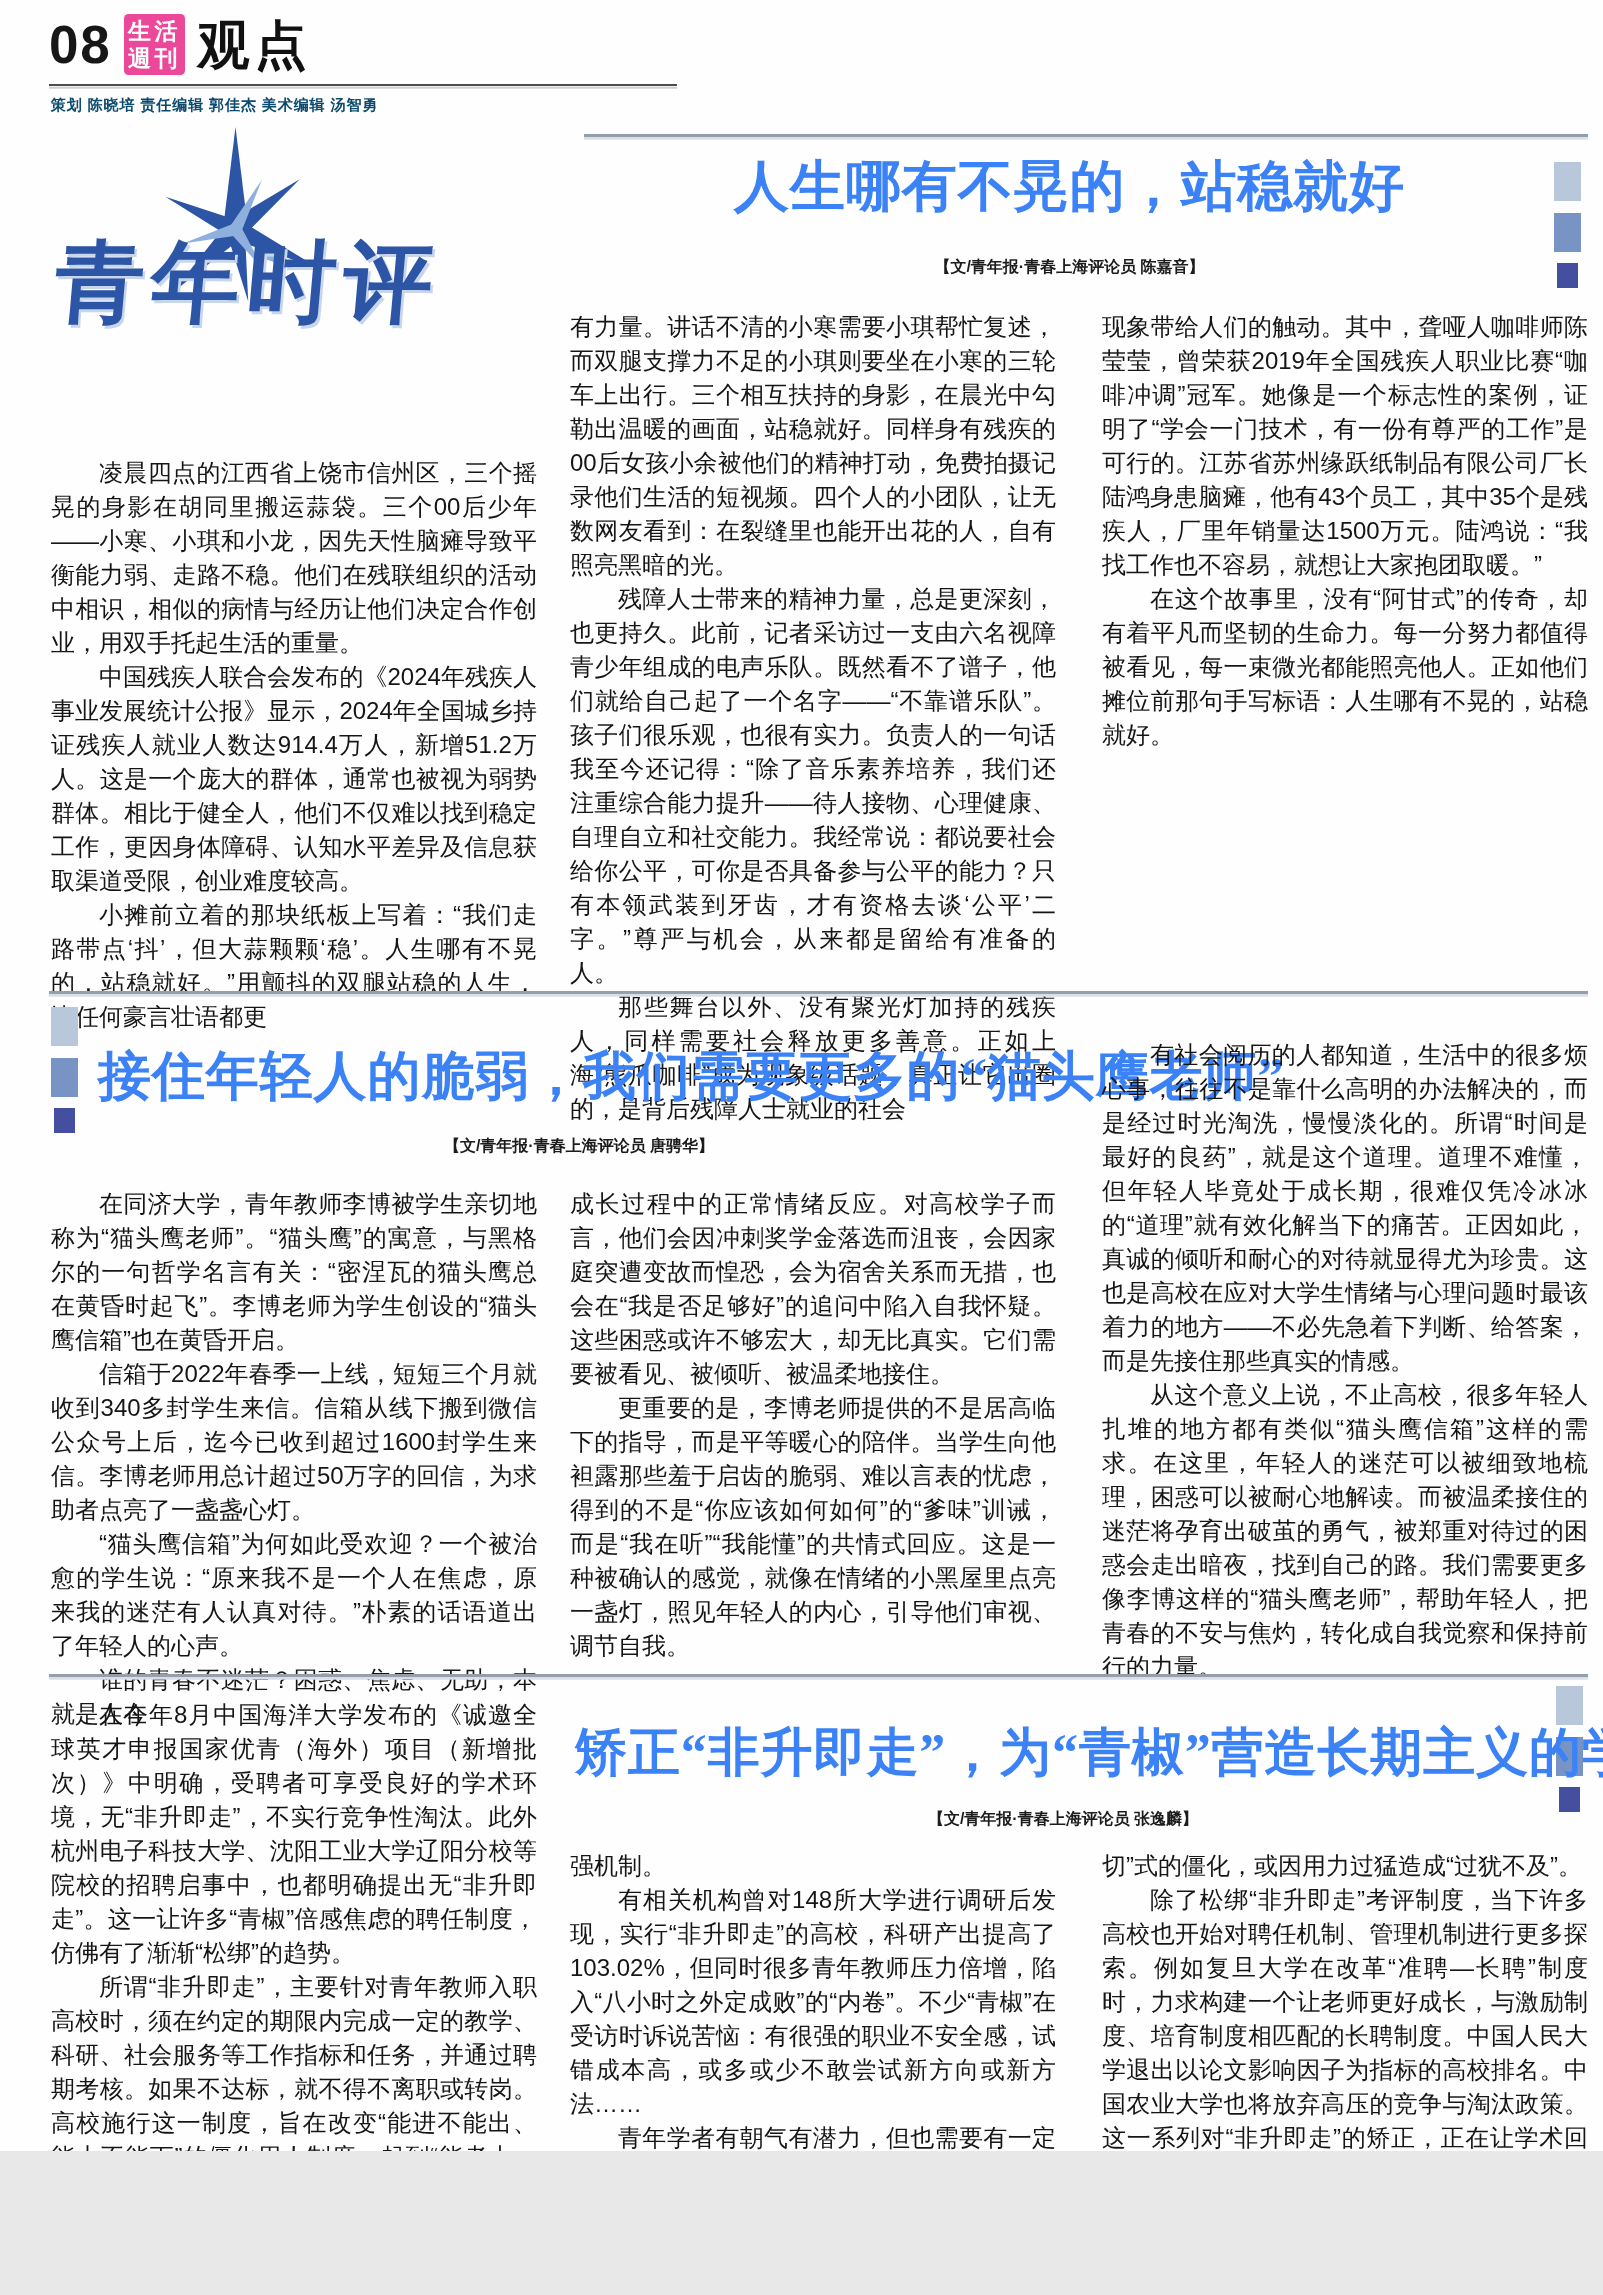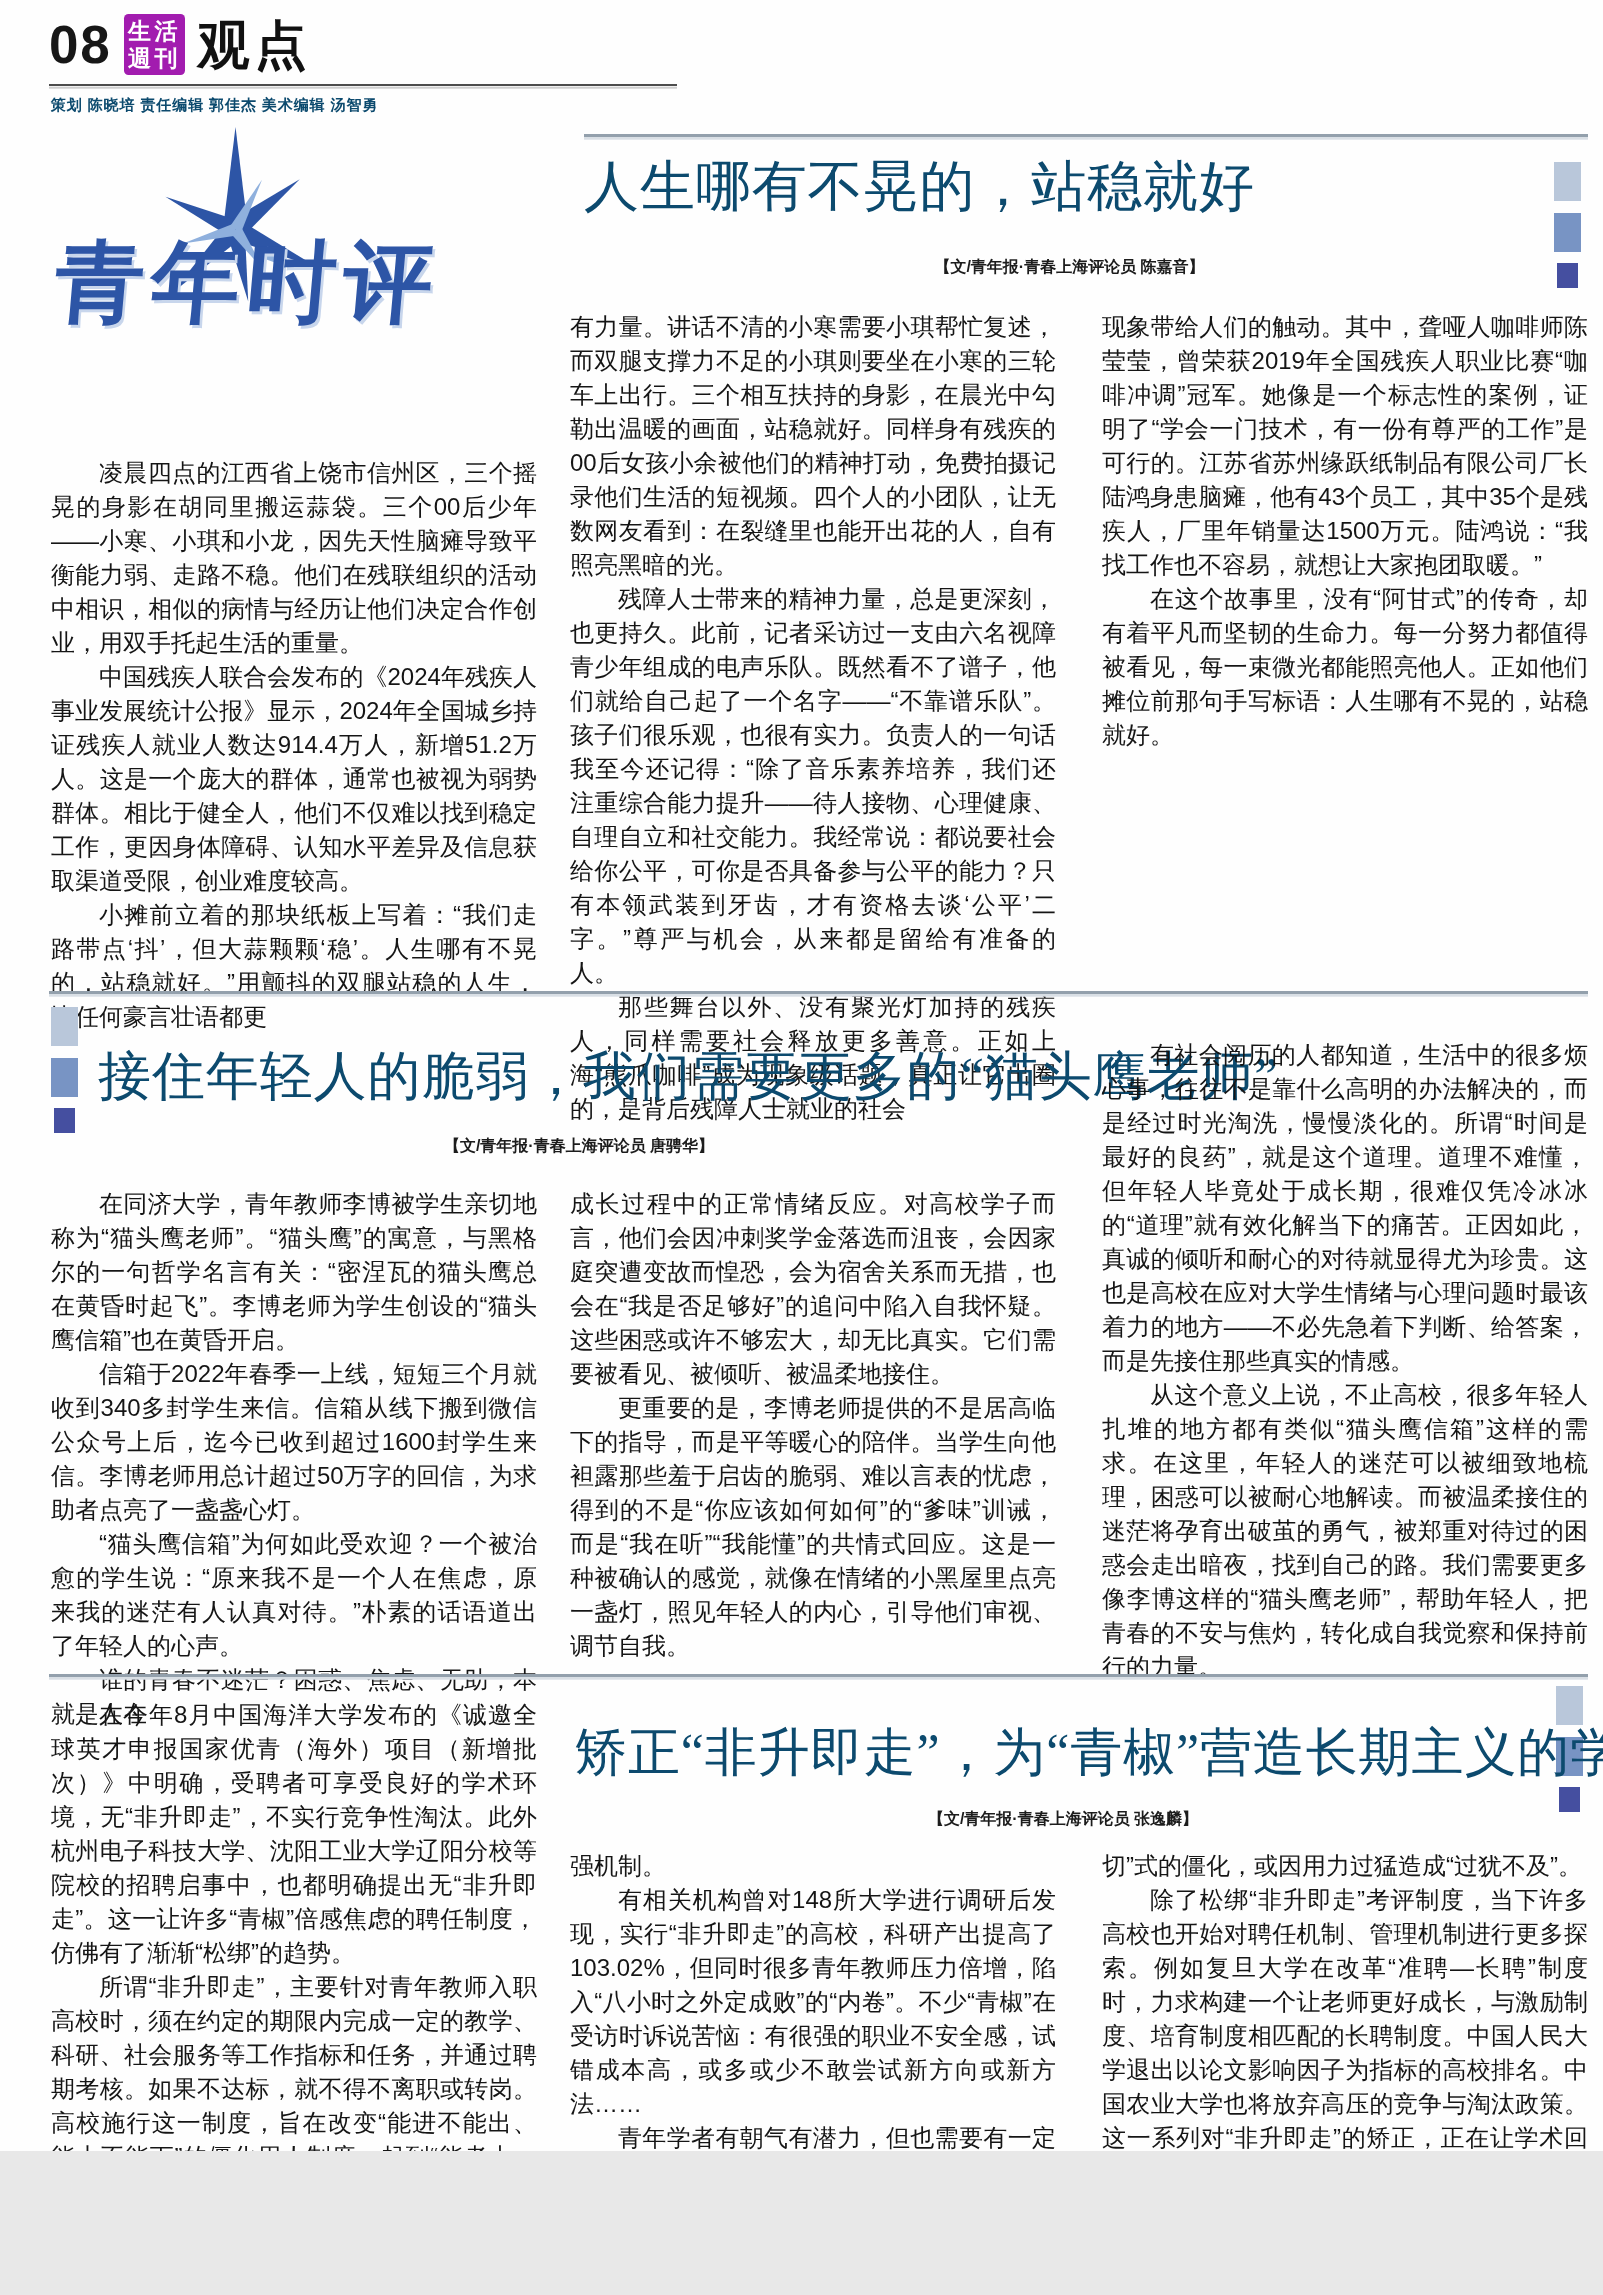--- a/index.html
+++ b/index.html
@@ -2,43 +2,43 @@
 <html style="font-size:14.3px"><head>
 <meta charset="utf-8">
 <style>
   html,body{margin:0;padding:0;background:#e8e8e8;}
   .page{position:relative;width:1604px;height:2151px;background:#fefefe;margin:0 auto;overflow:hidden;
         font-family:"Liberation Sans",sans-serif;color:#141414;}
   
   .hdr{position:absolute;left:49px;top:14.3px;width:642px;}
   .hdr-row{display:flex;align-items:center;gap:12.5px;}
   .pagenum{font-size:53px;font-weight:700;letter-spacing:1.8px;color:#171717;line-height:1;}
-  .seal{width:61px;height:61px;background:#a21caf;border-radius:4.5px;display:flex;flex-direction:column;
+  .seal{width:61px;height:61px;background:#ec4899;border-radius:4.5px;display:flex;flex-direction:column;
         align-items:center;justify-content:center;color:#fff;font-family:"Liberation Serif",serif;}
   .seal span{font-size:23px;font-weight:700;line-height:27px;letter-spacing:3.6px;}
   .section-title{font-size:52px;font-weight:800;letter-spacing:5.3px;color:#111;line-height:1;}
   .hdr-rule{position:absolute;left:0px;top:70px;width:628px;height:1.8px;background:#4d4d4d;
             box-shadow:0 2.7px 0 #cfcfcf;}
   .staff{position:absolute;left:1.8px;top:82px;font-size:15px;font-weight:700;color:#0c4a6e;letter-spacing:0.9px;}
   
   .logo{position:absolute;left:53px;top:134px;width:481px;height:307px;}
   .logo svg{position:absolute;left:78px;top:-9px;}
   .logo-text{position:absolute;left:1.8px;top:89px;font-size:89px;font-weight:800;color:#2d55a6;
              font-family:"Liberation Serif",serif;letter-spacing:7.1px;transform:skewX(-5deg);
              text-shadow:2.7px 2.7px 0 #c8d6ec;white-space:nowrap;}
   
   .dbl-rule{position:absolute;height:2.7px;background:#93a0ac;box-shadow:0 2.7px 0 #d9dfe5;}
   
   .sqs{position:absolute;display:flex;flex-direction:column;align-items:center;gap:11.6px;}
   .sq1{width:27px;height:39px;background:#b9c7da;}
   .sq2{width:27px;height:39px;background:#7894c4;}
   .sq3{width:21.4px;height:25px;background:#454fa0;}
   
-  .a-title{position:absolute;font-family:"Liberation Serif",serif;font-weight:400;
-           color:#0c4a6e;letter-spacing:0.9px;white-space:nowrap;}
+  .a-title{position:absolute;text-align:center;font-family:"Liberation Serif",serif;font-weight:700;
+           color:#3b82f6;letter-spacing:0.9px;white-space:nowrap;}
   .a-byline{position:absolute;text-align:center;font-size:16px;font-weight:700;color:#1c1c1c;}
   
   .col{position:absolute;width:486px;font-size:24px;line-height:34px;text-align:justify;color:#151515;}
   .col p.para{margin:0;text-indent:2em;}
   .col p.cont{text-indent:0;}
   
   .foot-line{position:absolute;left:49px;top:2271px;width:1328px;height:2.7px;background:#5c646d;}
   .foot-tick{position:absolute;left:1377px;top:2258px;width:2.7px;height:15px;background:#5c646d;}
   .foot-text{position:absolute;left:1392px;top:2258px;font-size:18.7px;font-weight:700;color:#1d1d1d;
              letter-spacing:0.9px;white-space:nowrap;}

